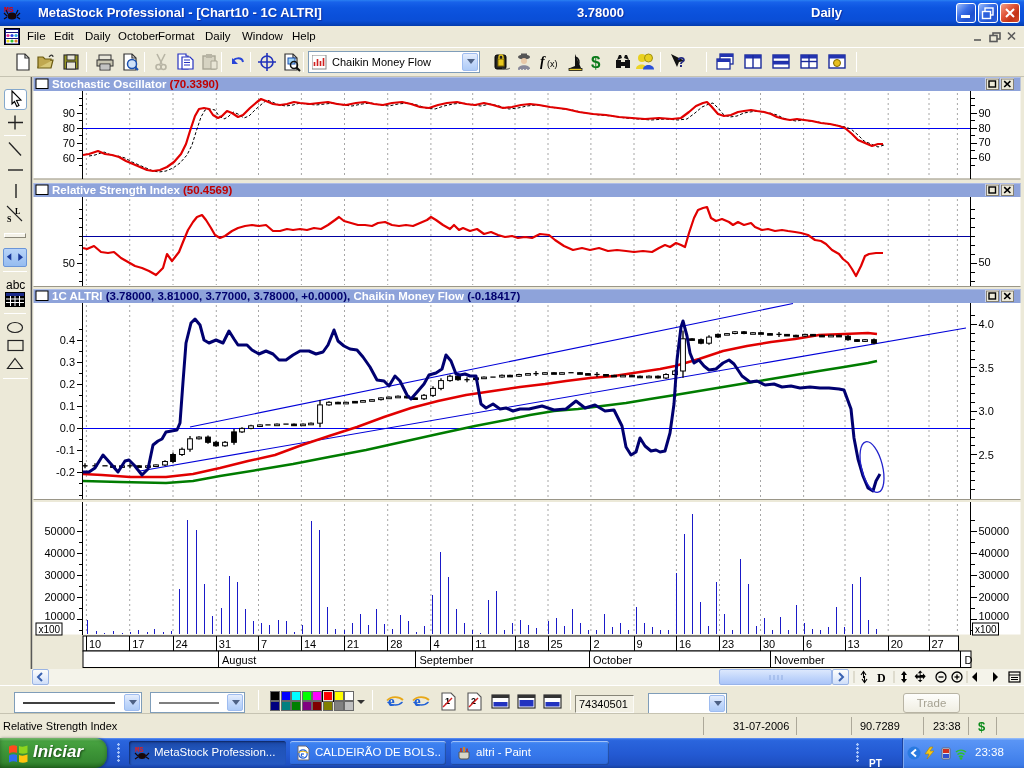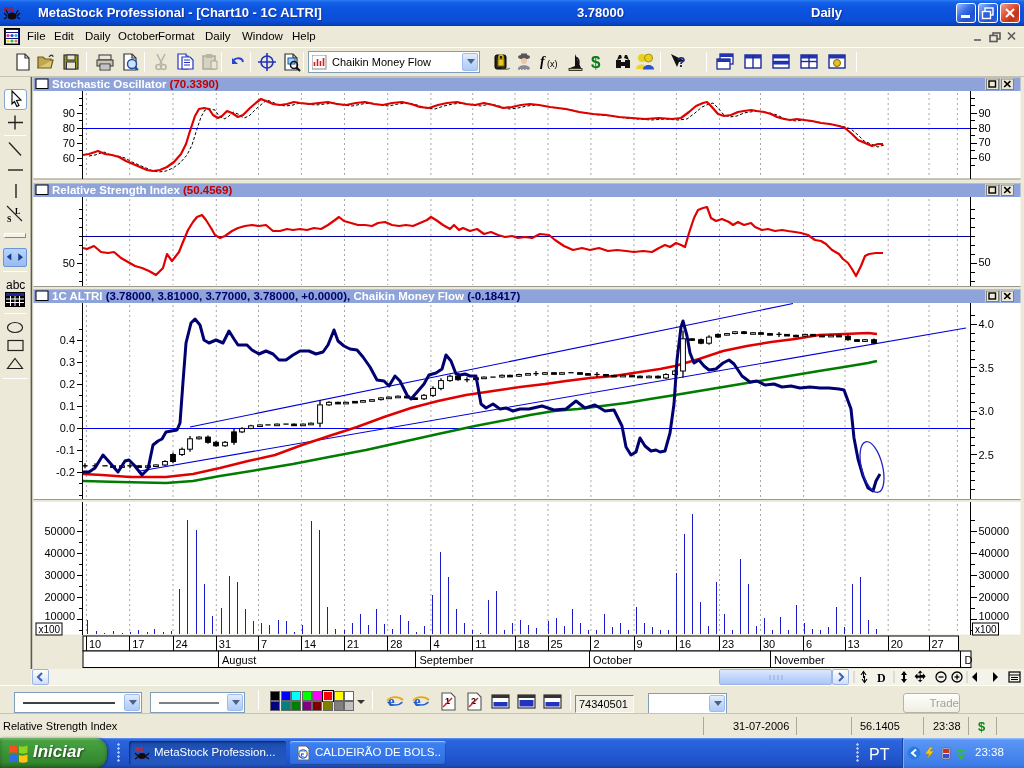--- a/index.html
+++ b/index.html
@@ -977,21 +977,21 @@
         <rect x="2" y="4" width="17" height="3" fill="#333"></rect>
         <rect x="3.5" y="11" width="14" height="4.5" fill="#2233c0"></rect>
       </svg>
       <div class="sep" style="left:570px"></div>
       <div class="abs" style="left:575px;top:9px;width:59px;height:18px;background:#f2f0e4;border:1px solid;border-color:#878578 #fbfaf5 #fbfaf5 #878578;font-size:11px">
         <div style="margin:2px 0 0 3px">74340501</div>
       </div>
       <div class="combo" style="left:648px;top:7px;width:79px;height:21px">
         <div class="cbtn"></div>
       </div>
-      <div class="abs" style="left:903px;top:7px;width:57px;height:20px;background:linear-gradient(180deg,#fefefc,#f0eee2);border:1px solid #b8b4a4;border-radius:3px;color:#a6a292;font-size:11.5px;text-align:right;padding-top:3px">Trade</div>
+      <div class="abs" style="left:903px;top:7px;width:57px;height:20px;background:linear-gradient(180deg,#fefefc,#f0eee2);border:1px solid #b8b4a4;border-radius:3px;color:#a6a292;font-size:11.5px;text-align:center;padding-top:3px">Trade</div>
     </div>
     <div style="position:absolute;left:270.0px;top:691px;width:10px;height:10px;background:#000000;border:1px solid #686868;"></div>
     <div style="position:absolute;left:280.6px;top:691px;width:10px;height:10px;background:#0000ff;border:1px solid #686868;"></div>
     <div style="position:absolute;left:291.2px;top:691px;width:10px;height:10px;background:#00ffff;border:1px solid #686868;"></div>
     <div style="position:absolute;left:301.8px;top:691px;width:10px;height:10px;background:#00ff00;border:1px solid #686868;"></div>
     <div style="position:absolute;left:312.4px;top:691px;width:10px;height:10px;background:#ff00ff;border:1px solid #686868;"></div>
     <div style="position:absolute;left:323.0px;top:691px;width:10px;height:10px;background:#ff0000;border:1px solid #686868; border:1.5px solid #e8e4d8; outline:1px solid #000;"></div>
     <div style="position:absolute;left:333.6px;top:691px;width:10px;height:10px;background:#ffff00;border:1px solid #686868;"></div>
     <div style="position:absolute;left:344.2px;top:691px;width:10px;height:10px;background:#ffffff;border:1px solid #686868;"></div>
     <div style="position:absolute;left:270.0px;top:701px;width:10px;height:10px;background:#000080;border:1px solid #686868;"></div>
@@ -1001,21 +1001,21 @@
     <div style="position:absolute;left:312.4px;top:701px;width:10px;height:10px;background:#800000;border:1px solid #686868;"></div>
     <div style="position:absolute;left:323.0px;top:701px;width:10px;height:10px;background:#808000;border:1px solid #686868;"></div>
     <div style="position:absolute;left:333.6px;top:701px;width:10px;height:10px;background:#808080;border:1px solid #686868;"></div>
     <div style="position:absolute;left:344.2px;top:701px;width:10px;height:10px;background:#c0c0c0;border:1px solid #686868;"></div>
     <div id="statusbar" class="abs">
       <div class="abs" style="left:3px;top:6px">Relative Strength Index</div>
       <div class="spanel" style="left:703px"></div>
       <div class="abs" style="left:733px;top:6px">31-07-2006</div>
       <div class="spanel" style="left:796px"></div>
       <div class="spanel" style="left:851px"></div>
-      <div class="abs" style="left:860px;top:6px">56.1405</div>
+      <div class="abs" style="left:860px;top:6px">90.7289</div>
       <div class="spanel" style="left:923px"></div>
       <div class="abs" style="left:933px;top:6px">23:38</div>
       <div class="spanel" style="left:968px"></div>
       <div class="abs" style="left:978px;top:5px;color:#0a8a1a;font-weight:bold;font-size:13px">$</div>
       <div class="spanel" style="left:996px"></div>
     </div>
     <div id="taskbar" class="abs">
       <div id="startbtn">
         <svg class="abs" style="left:8px;top:5px" width="22" height="21">
           <path d="M1 3.5 Q5 1.5 9 3 L9 10 Q5 8.5 1 10.5 Z" fill="#ff4a1d"></path>
@@ -1036,22 +1036,30 @@
       </div>
       <div class="task normal" style="left:290px;width:156px">
         <svg class="abs" style="left:5px;top:4px" width="16" height="16">
           <path d="M3 1 h8 l3 3 v11 h-11 z" fill="#fff" stroke="#667"></path>
           <circle cx="8" cy="9" r="4.2" fill="#fff" stroke="#2060d8" stroke-width="1.2"></circle>
           <text x="5.5" y="12" style="font:bold 8px 'Liberation Serif',serif" fill="#2060d8">e</text>
           <path d="M3.5 7.5 c3 -1.5 7 -1.5 9.5 0.5" stroke="#e8b820" stroke-width="1.2" fill="none"></path>
         </svg>
         <div class="abs" style="left:25px;top:5px;white-space:nowrap;overflow:hidden;width:126px">CALDEIRÃO DE BOLS...</div>
       </div>
+      <div class="task normal" style="left:451px;width:158px">
+        <svg class="abs" style="left:5px;top:4px" width="16" height="16">
+          <path d="M3 7 h10 v5 a2 2 0 0 1 -2 2 h-6 a2 2 0 0 1 -2 -2 z" fill="#d8d5c8" stroke="#555"></path>
+          <path d="M5 7 V3 M8 7 V2 M11 7 V3.5" stroke="#c03020" stroke-width="1.6"></path>
+          <path d="M8 7 V2" stroke="#e8b820" stroke-width="1.2"></path>
+        </svg>
+        <div class="abs" style="left:25px;top:5px;white-space:nowrap;overflow:hidden;width:128px">altri - Paint</div>
+      </div>
       <div class="abs" style="left:856px;top:5px;width:4px;height:20px;background-image:radial-gradient(circle at 1.5px 1.5px,#a8c4f8 1px,rgba(0,0,0,0) 1.5px);background-size:4px 4px"></div>
-      <div class="abs" style="left:869px;top:8px;color:#fff;font-size:16px;font-weight:normal">PT</div>
+      <div class="abs" style="left:869px;top:20px;color:#fff;font-size:10px;font-weight:bold">PT</div>
       <div id="tray">
         <svg class="ticon" style="left:4px">
           <circle cx="7" cy="7" r="6.5" fill="#2a7ae0"></circle>
           <path d="M9 3.5 L5 7 L9 10.5" stroke="#fff" stroke-width="2" fill="none"></path>
         </svg>
         <svg class="ticon" style="left:20px">
           <path d="M7 1 L2 8 h4 l-2 5 7 -8 h-4 l3 -4 z" fill="#f8c818" stroke="#a08010" stroke-width="0.6"></path>
         </svg>
         <svg class="ticon" style="left:36px">
           <rect x="3" y="2" width="8" height="11" rx="1" fill="#d8e4f8" stroke="#667"></rect>

